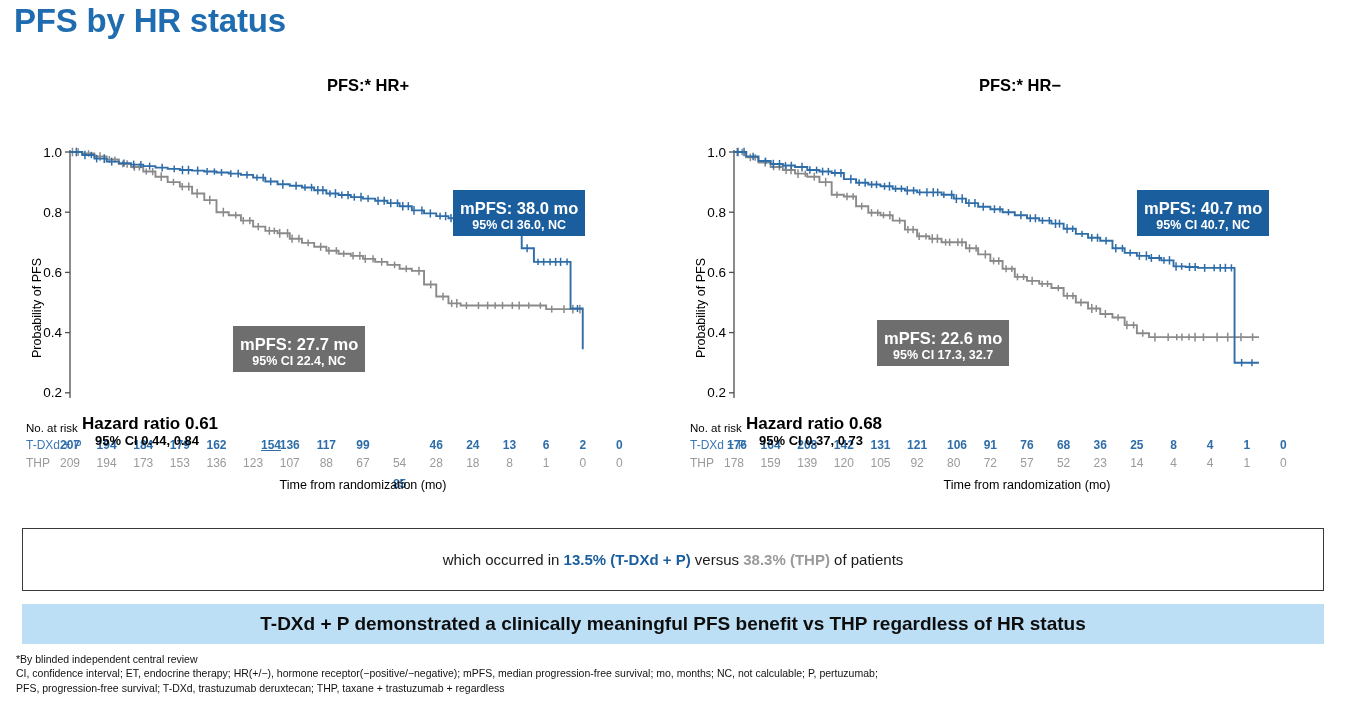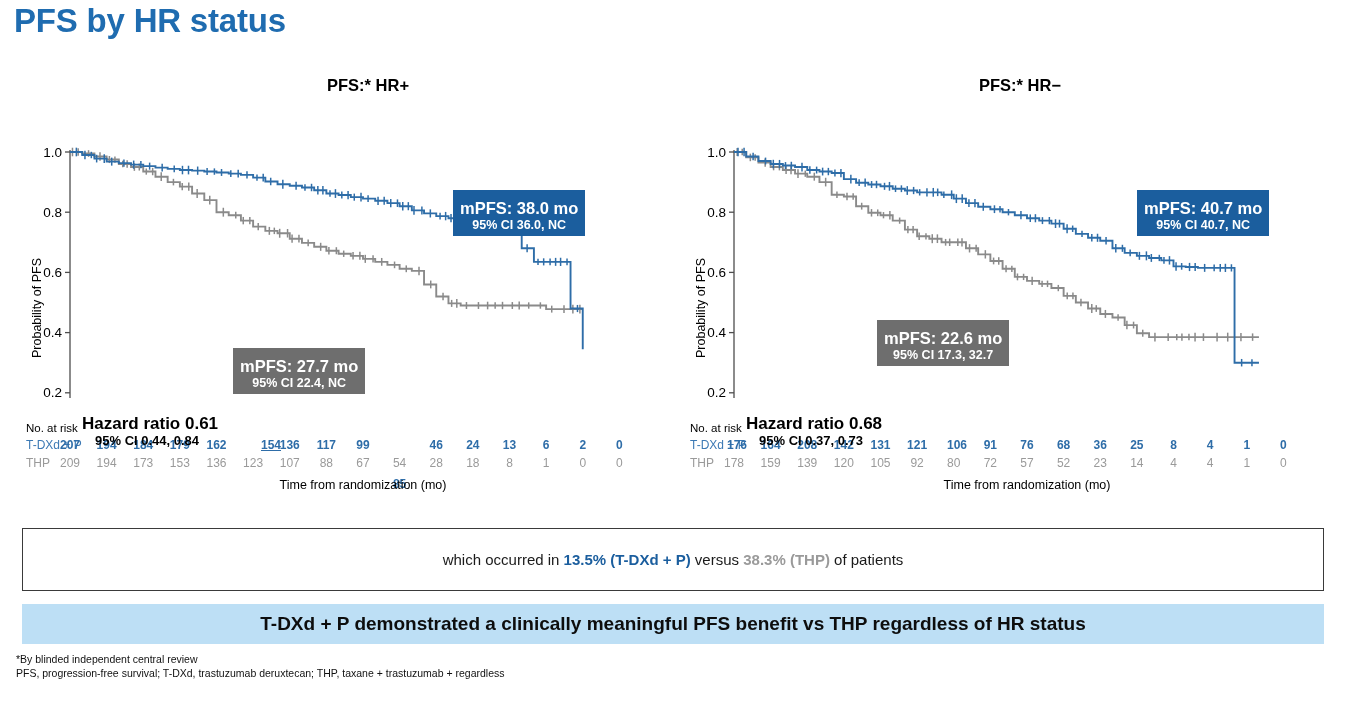--- a/index.html
+++ b/index.html
@@ -310,21 +310,21 @@
 <div class="ylabel" style="left: 22px; top: 288px;">Probability of PFS</div>
     <div class="xlabel" style="left: 62px; top: 408px; width: 586px;">Time from randomization (mo)</div>
     <div class="hr-block" style="left: 74px; top: 343.87px;">
       <div class="hr-main">Hazard ratio 0.61</div>
       <div class="hr-ci">95% CI 0.44, 0.84</div>
     </div>
     <div class="mbox blue" style="left: 445px; top: 120px;">
       <div class="mbox-main">mPFS: 38.0 mo</div>
       <div class="mbox-ci">95% CI 36.0, NC</div>
     </div>
-    <div class="mbox grey" style="left: 225px; top: 256px; margin-top: 22px;">
+    <div class="mbox grey" style="left: 225px; top: 256px;">
       <div class="mbox-main">mPFS: 27.7 mo</div>
       <div class="mbox-ci">95% CI 22.4, NC</div>
     </div>
   </div>
 
 <div class="panel right">
   <div class="panel-title right-t">PFS:* HR−</div>
   <div class="chart-area">
       <svg width="660" height="300" viewBox="0 0 660 300">
         <line x1="62" y1="52" x2="62" y2="355" stroke="#4d4d4d" stroke-width="1.3"></line>
@@ -584,14 +584,15 @@
     <span>which occurred in </span><span class="b-blue">13.5% (T-DXd + P)</span><span> versus </span><span class="b-grey">38.3% (THP)</span><span> of patients</span>
   </div>
 </div>
 
 <div id="banner">
   <span>T-DXd + P demonstrated a clinically meaningful PFS benefit vs THP regardless of HR status</span>
 </div>
 
 <div id="footnotes">
   <div class="fn">*By blinded independent central review</div>
+  <div class="fn">CI, confidence interval; ET, endocrine therapy; HR(+/−), hormone receptor(−positive/−negative); mPFS, median progression-free survival; mo, months; NC, not calculable; P, pertuzumab;</div>
   <div class="fn">PFS, progression-free survival; T-DXd, trastuzumab deruxtecan; THP, taxane + trastuzumab + regardless</div>
 </div>
 
 </body></html>

